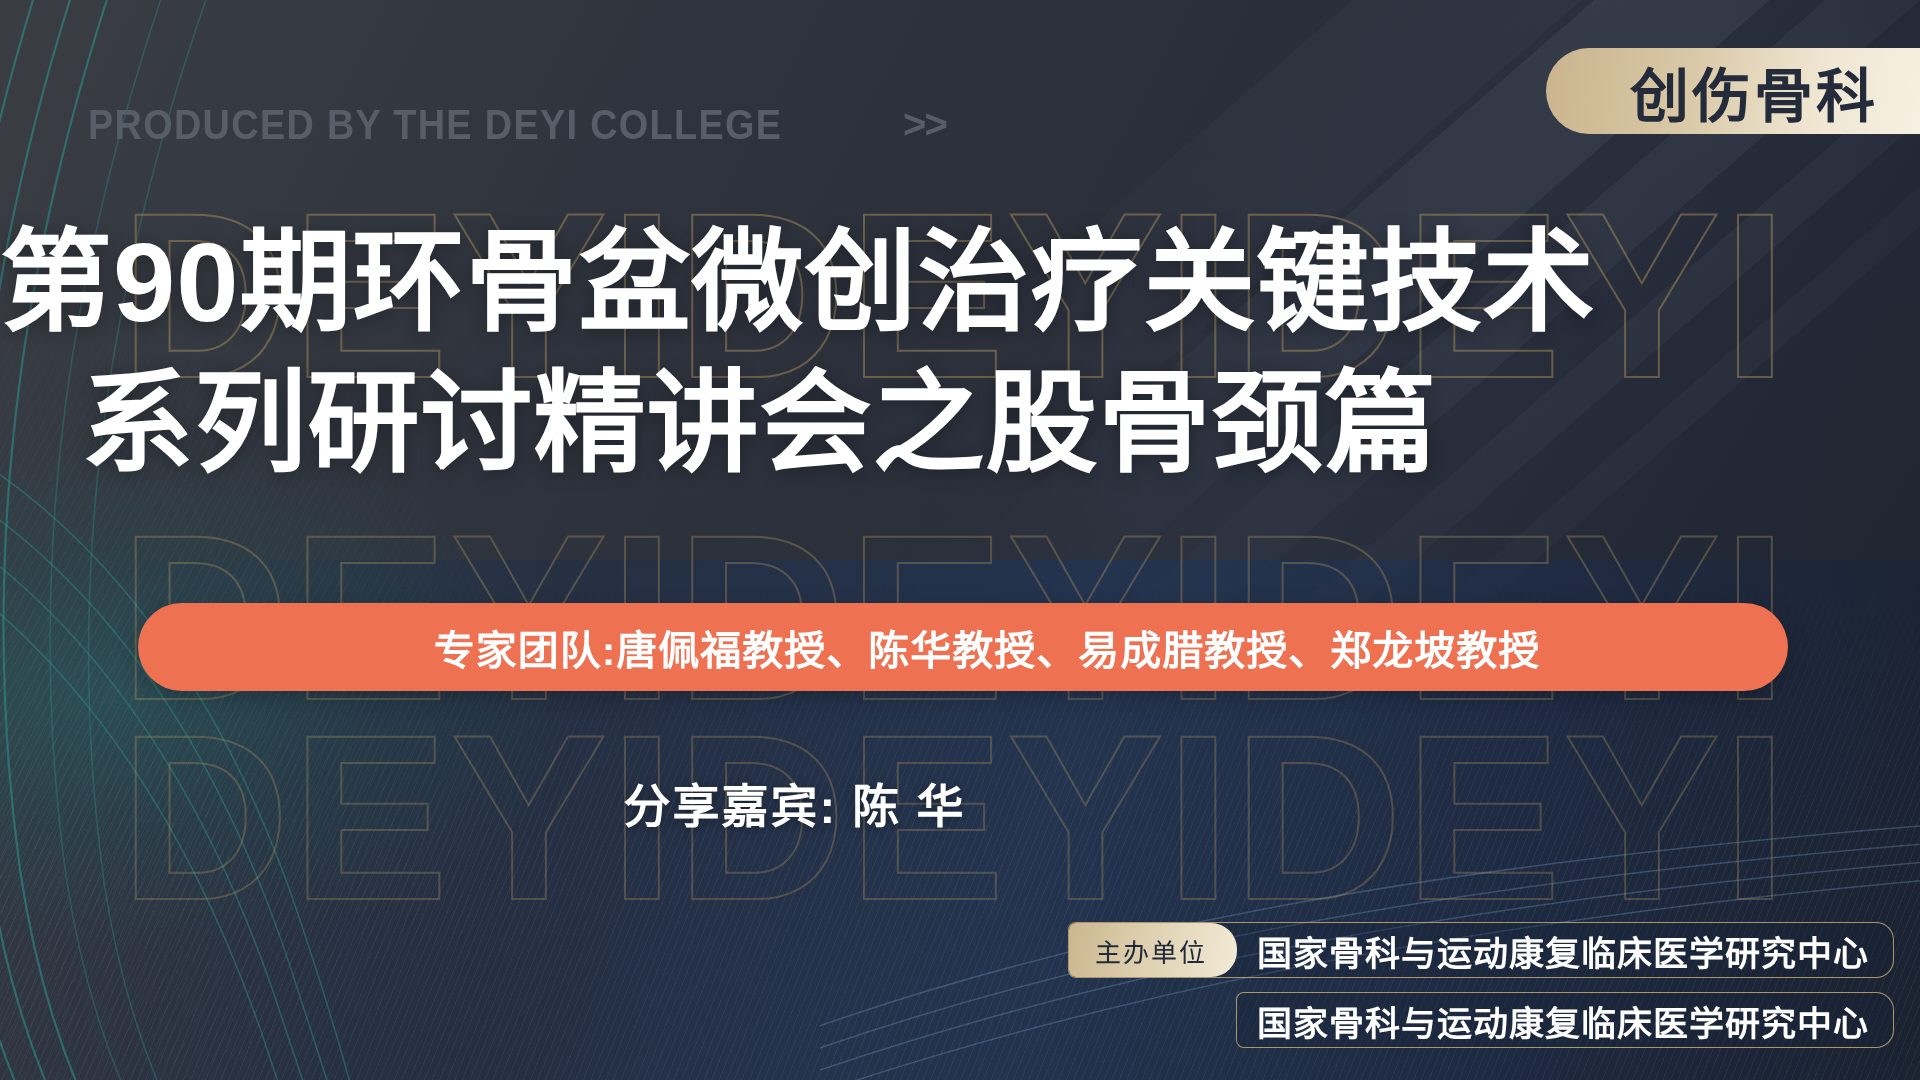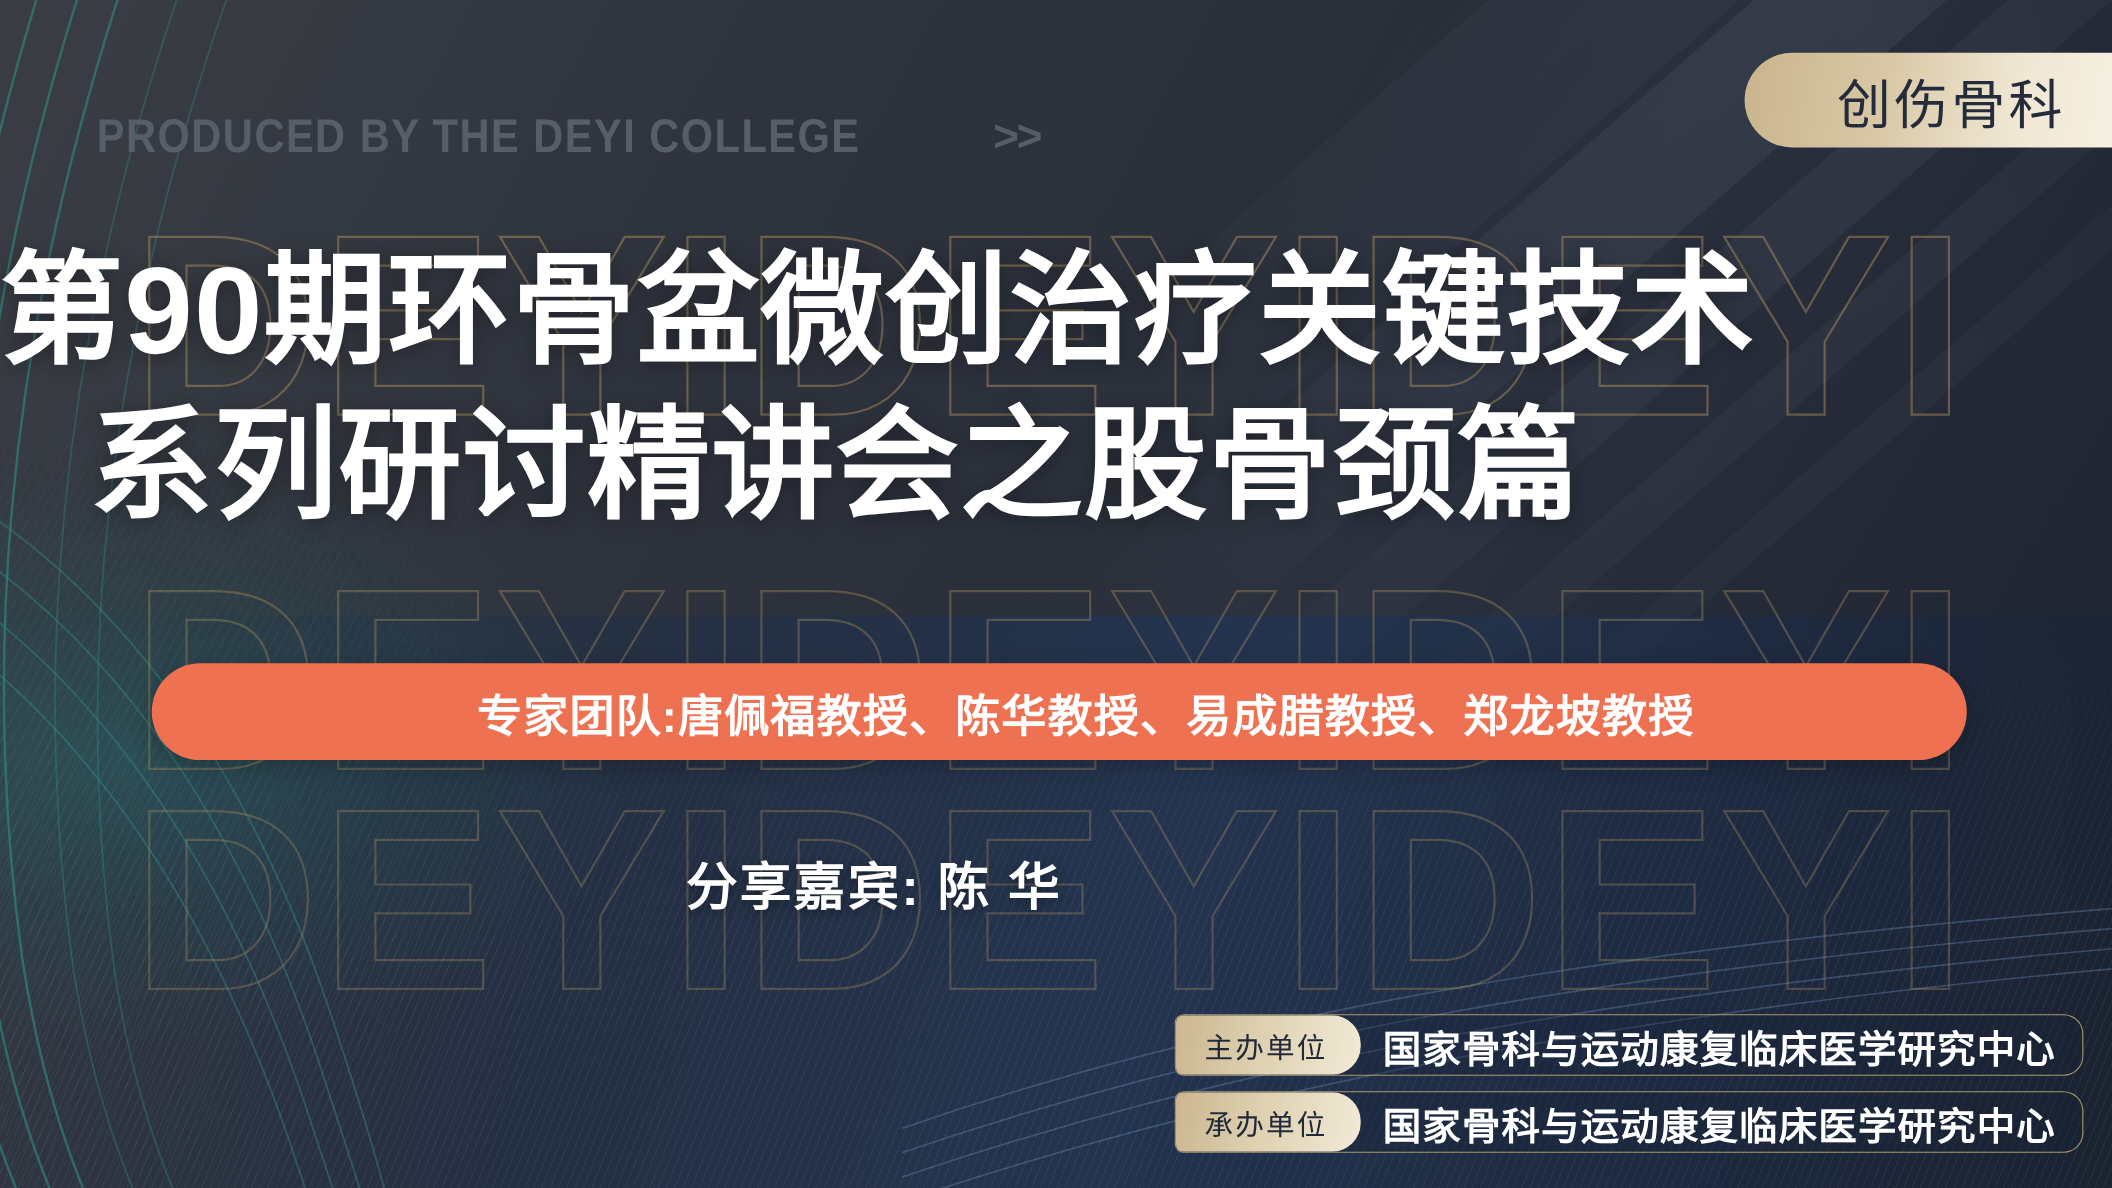--- a/index.html
+++ b/index.html
@@ -81,21 +81,21 @@
   .header-arrows{font-size:40px;font-weight:700;color:#575d67;letter-spacing:-2px;}
 
   
   .cat-badge{
     position:absolute;right:0;top:48px;height:86px;min-width:300px;
     display:flex;align-items:center;justify-content:center;padding:0 42px 0 52px;
     border-radius:48px 0 0 48px;
     background:linear-gradient(100deg,#c9b48d 0%,#d9c8a6 38%,#efe6d2 72%,#f6f0e2 100%);
   }
   .cat-badge-text{
-    font-size:49px;font-weight:400;color:#242b3b;letter-spacing:3px;white-space:nowrap;margin-left:32px;
+    font-size:59px;font-weight:700;color:#242b3b;letter-spacing:3px;white-space:nowrap;margin-left:32px;
   }
 
   
   .titles{position:absolute;left:0;top:212px;width:1519px;text-align:center;}
   .title-line{
     font-size:112px;font-weight:800;color:#ffffff;line-height:1.26;
     letter-spacing:1px;white-space:nowrap;
     text-shadow:0 3px 18px rgba(0,0,0,.30);
   }
 
@@ -215,18 +215,17 @@
   </div>
 
   <div class="speaker">分享嘉宾: 陈 华</div>
 
   <div class="orgs">
     <div class="org-row">
       <span class="org-label">主办单位</span>
       <span class="org-value">国家骨科与运动康复临床医学研究中心</span>
     </div>
     <div class="org-row">
-      <span class="org-label">承办单位</span>
       <span class="org-value">国家骨科与运动康复临床医学研究中心</span>
     </div>
   </div>
 
 </div>
 
 </body></html>

